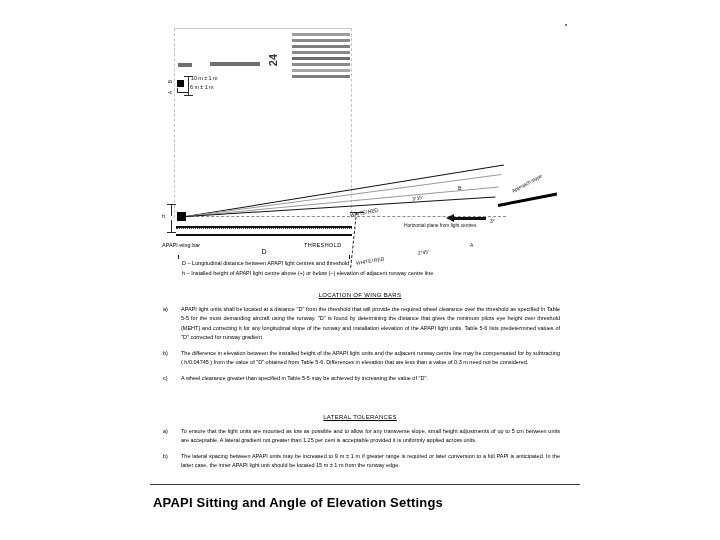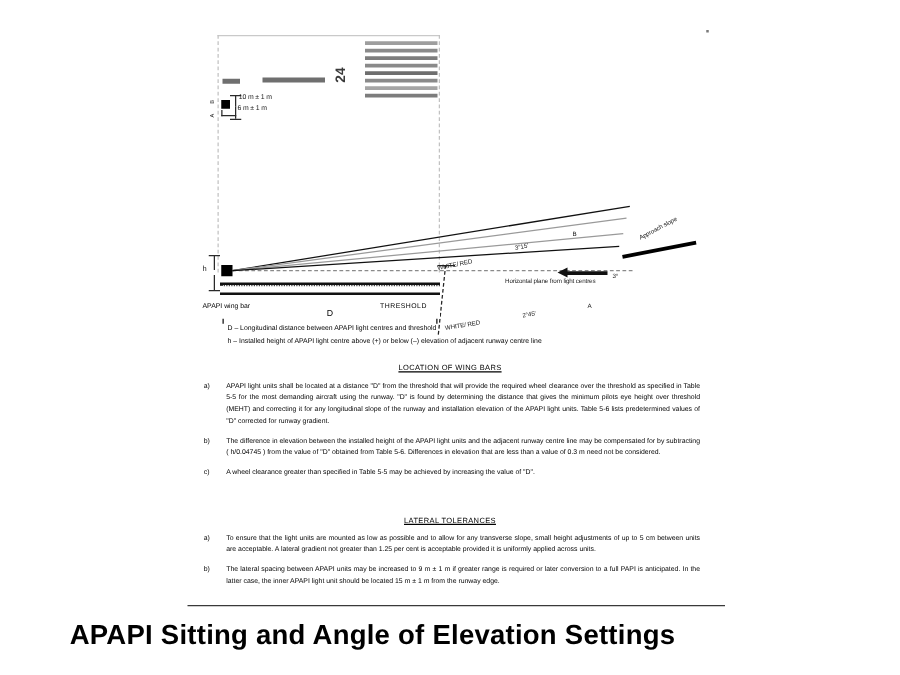--- a/index.html
+++ b/index.html
@@ -289,21 +289,21 @@
     position: absolute;
     left: 150px; top: 484px;
     width: 430px; height: 0;
     border-top: 1px solid #3a3a3a;
   }
   .slide-title {
     position: absolute;
     left: 0; top: 495px;
     width: 596px;
     text-align: center;
-    font-size: 22px;
+    font-size: 13px;
     font-weight: 700;
     color: #000;
     letter-spacing: 0.2px;
   }
 </style>
 </head>
 <body>
 
 <div id="slide">
 

